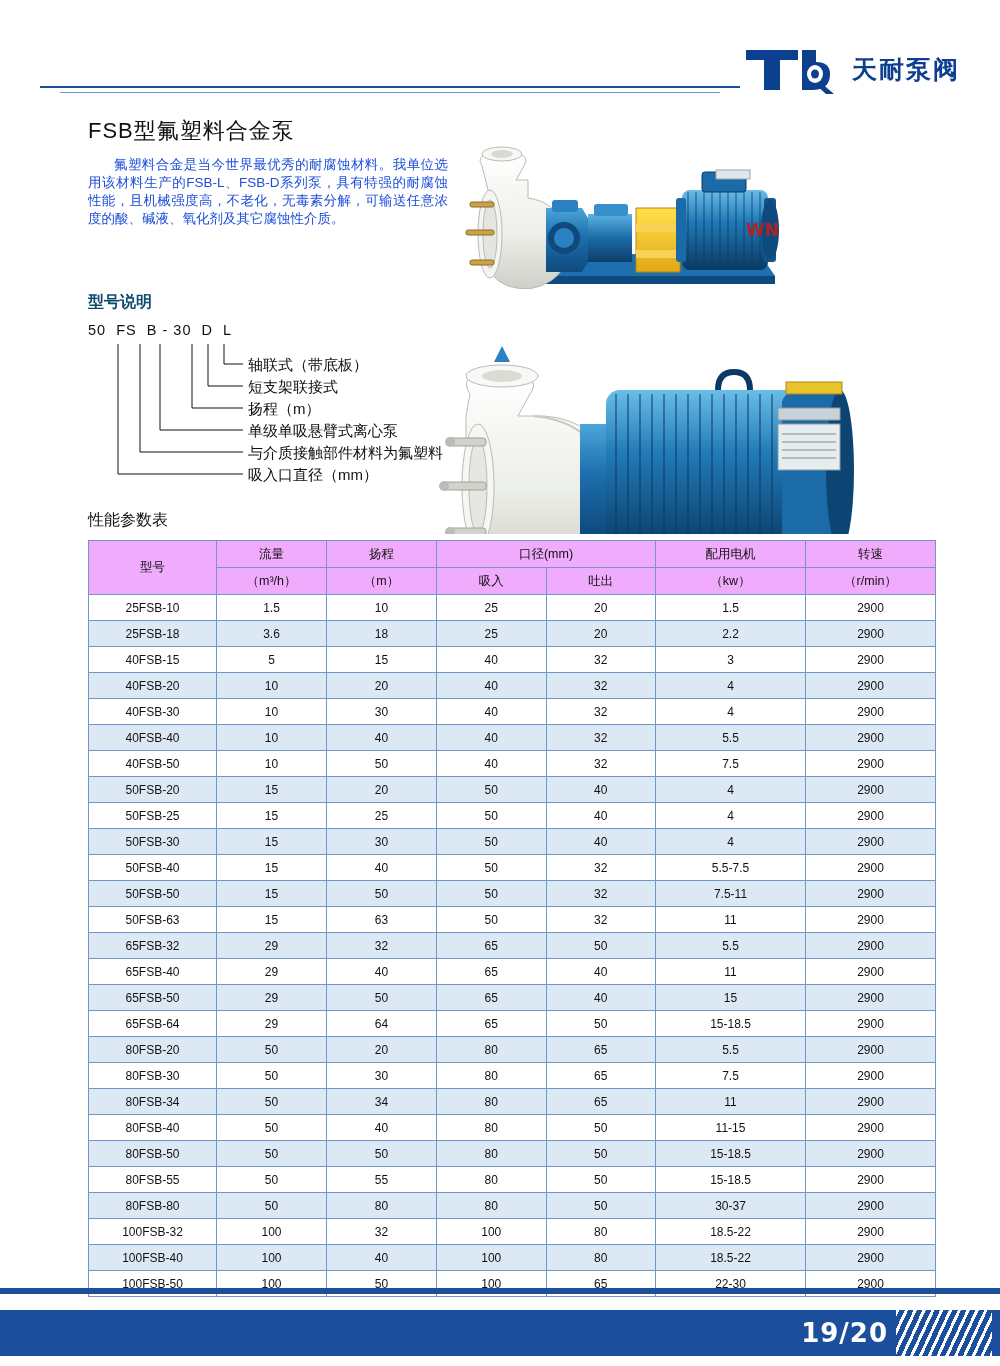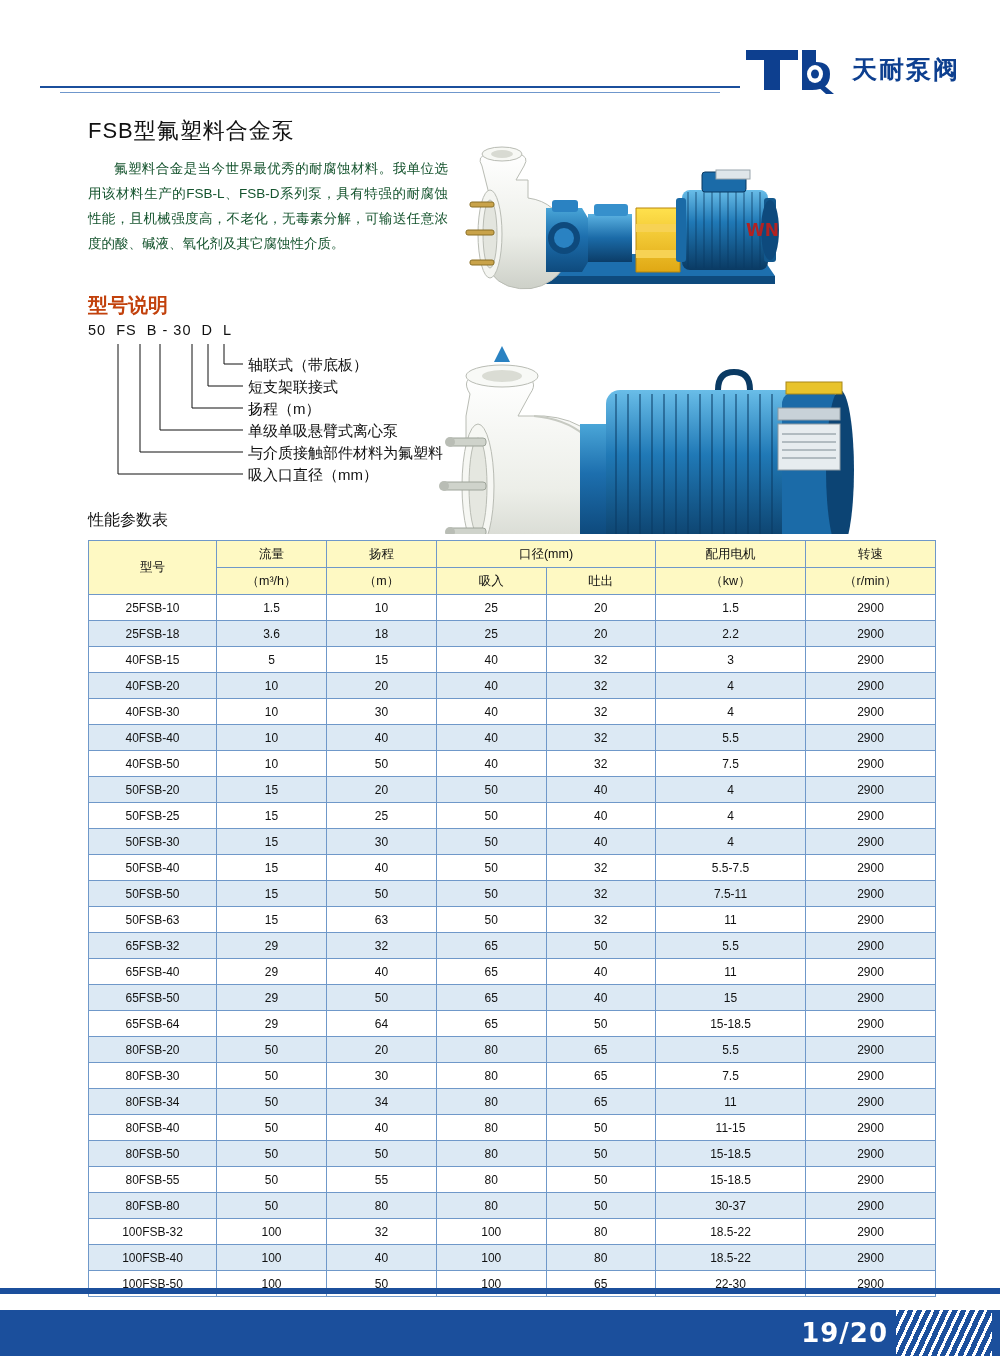--- a/index.html
+++ b/index.html
@@ -38,28 +38,28 @@
     font-size:25px; font-weight:bold; color:#0d3f8f; letter-spacing:2px;
   }
 
   
   .title {
     position:absolute; left:88px; top:116px;
     font-size:22px; font-weight:normal; letter-spacing:1px; color:#111;
   }
   .intro {
     position:absolute; left:88px; top:156px; width:360px;
-    font-size:13.5px; line-height:25px; color:#14532d;
+    font-size:13.5px; line-height:18px; color:#1d4ed8;
     text-align:justify;
   }
   .intro .indent { display:block; text-indent:26px; }
 
   .section-title-1 {
     position:absolute; left:88px; top:292px;
-    font-size:20px; font-weight:bold; color:#c2410c;
+    font-size:16px; font-weight:bold; color:#0c4a6e;
   }
   .section-title-2 {
     position:absolute; left:88px; top:510px;
     font-size:16px; font-weight:normal; color:#111;
   }
 
   
   .model {
     position:absolute; left:88px; top:322px; width:380px; height:180px;
   }
@@ -91,21 +91,21 @@
   }
   th, td {
     border:1px solid #6f98c9;
     text-align:center;
     height:26px;
     padding:0 2px;
     color:#111;
     font-weight:normal;
   }
   thead th {
-    background:#fef9c3;
+    background:#f0abfc;
     font-size:12.5px;
     height:27px;
   }
   tbody tr:nth-child(even) td { background:#dce9f4; }
   tbody tr:nth-child(odd) td { background:#ffffff; }
 
   
   .footer {
     position:absolute; left:0; bottom:0; width:1000px; height:86px;padding-left:43px;
   }

